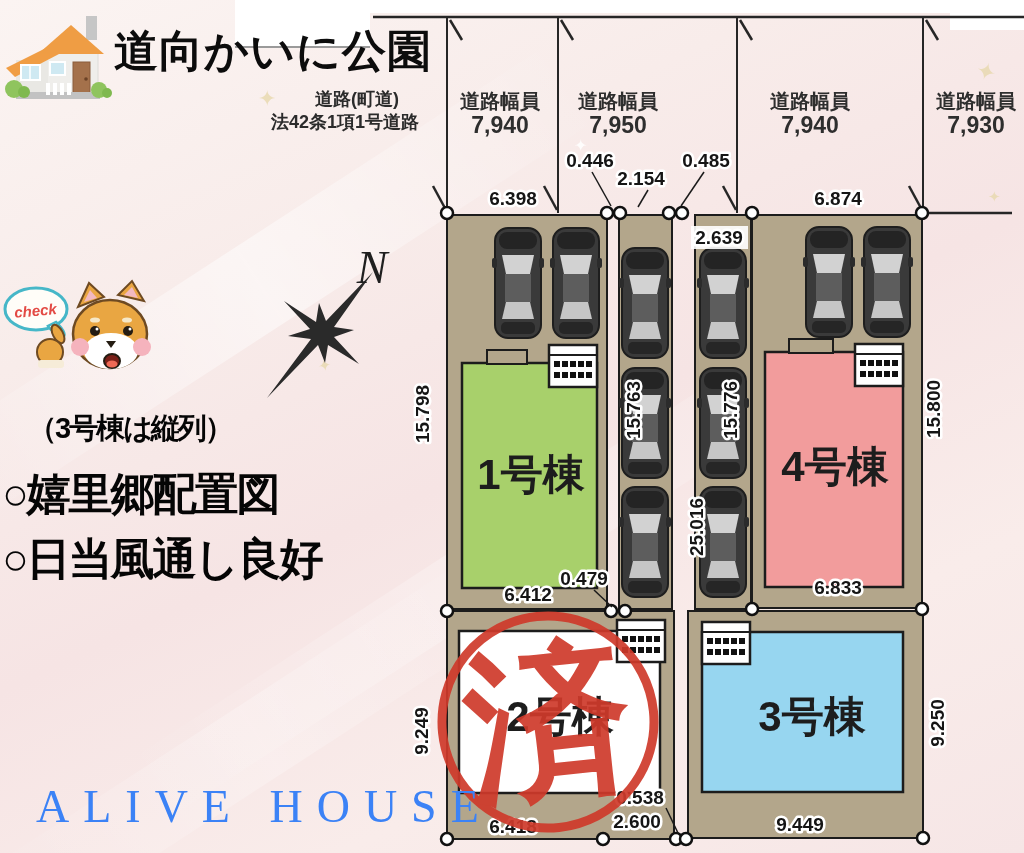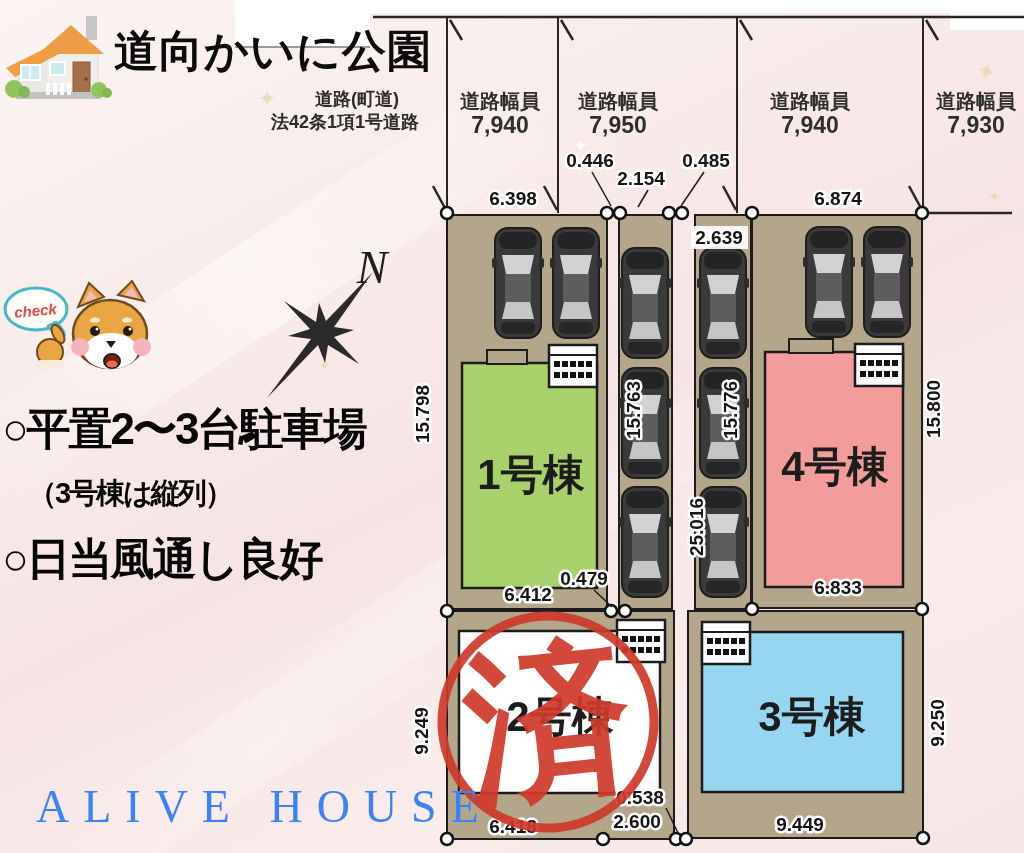--- a/index.html
+++ b/index.html
@@ -268,18 +268,18 @@
       <ellipse cx="58" cy="334" rx="5" ry="10" fill="#e9a642" stroke="#6e4a22" stroke-width="2" transform="rotate(-28 58 334)"></ellipse>
       <circle cx="50" cy="352" r="13" fill="#e9a642" stroke="#6e4a22" stroke-width="2"></circle>
       <rect x="38" y="360" width="26" height="8" rx="3" fill="#f6ecd8"></rect>
     </g>
   </g>
 </svg>
 
 <div id="page-title">道向かいに公園</div>
 
 <div id="notes">
-  <div>○平置2〜3台駐車場</div>
   <div class="indent">（3号棟は縦列）</div>
+  <div>○嬉里郷配置図</div>
   <div>○日当風通し良好</div>
 </div>
 
 <div id="watermark">ALIVE HOUSE</div>
 
 </body></html>

